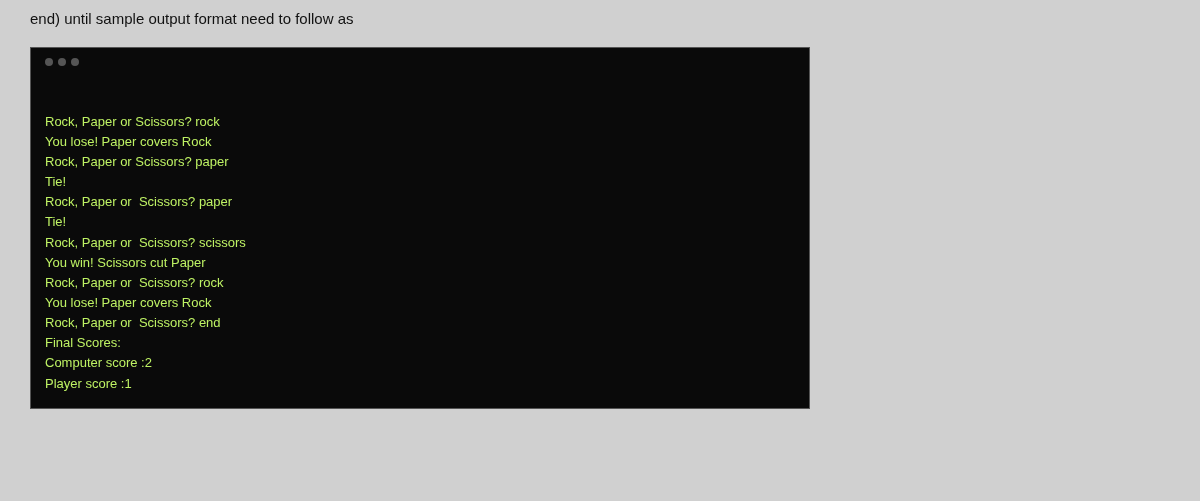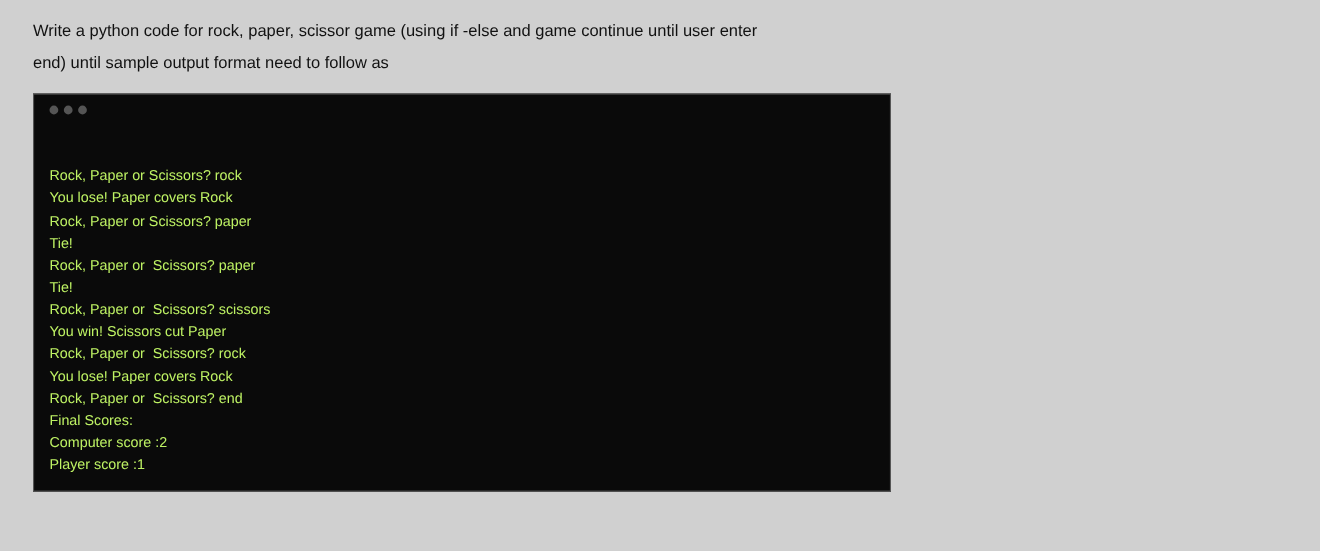--- a/index.html
+++ b/index.html
@@ -54,21 +54,20 @@
     }
 
     .terminal-content .line {
       display: block;
     }
   </style>
 </head>
 <body>
 
 <div>
-  <p class="question-text">Write a python code for rock, paper, scissor game (using if -else and game continue until user enter</p>
   <p class="question-text" style="margin-top:-10px;">end) until sample output format need to follow as</p>
 </div>
 
 <div class="terminal-wrapper">
   <div class="terminal-dots">
     <div class="dot"></div>
     <div class="dot"></div>
     <div class="dot"></div>
   </div>
   <div class="terminal-content">

